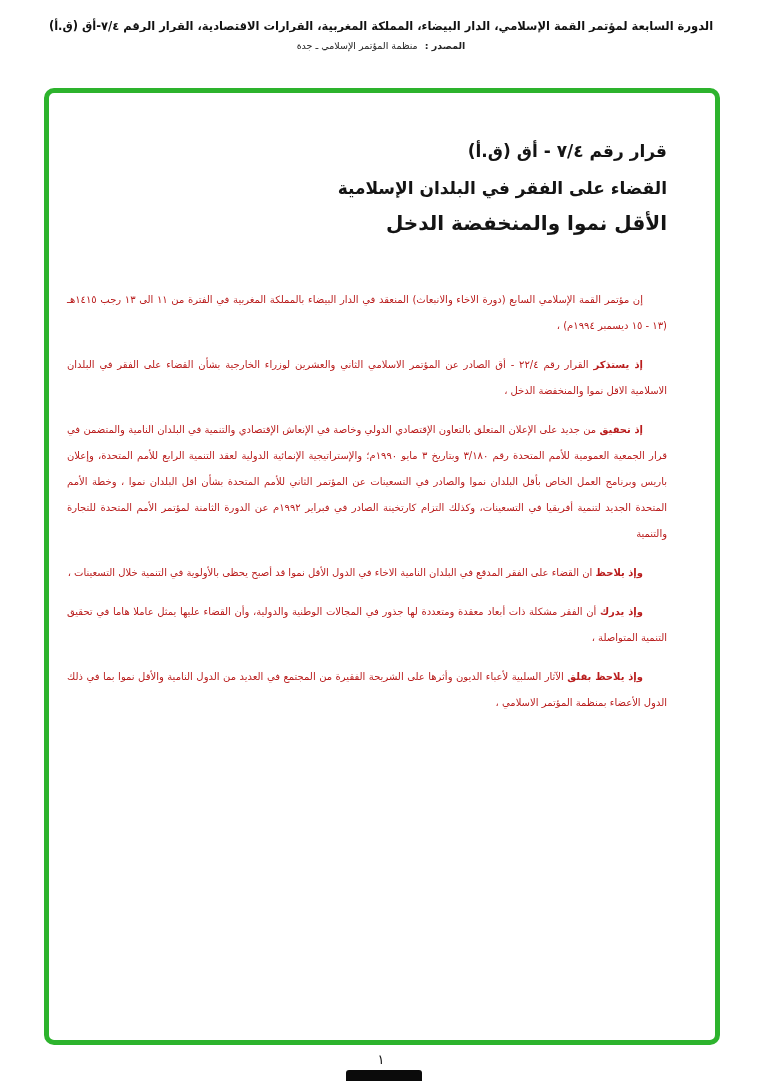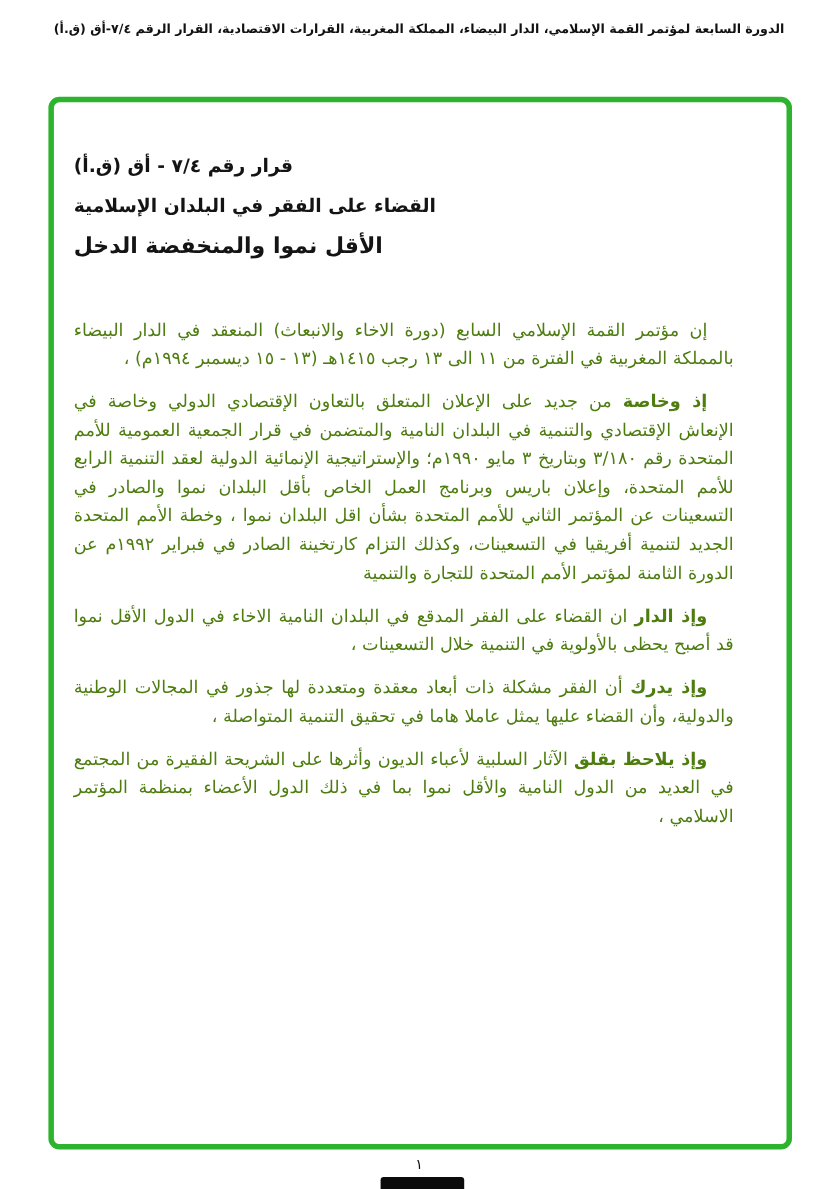--- a/index.html
+++ b/index.html
@@ -49,35 +49,35 @@
     background: #ffffff;
   }
   .doc-content {
     direction: rtl;
     padding: 48px 48px 20px 18px;
     height: 100%;
     overflow: hidden;
   }
 
   .title-block {
-    text-align: left;
+    text-align: right;
     font-weight: bold;
     color: #141414;
   }
   .title-block .t1 { font-size: 17px; margin-bottom: 17px; letter-spacing: 1px; }
   .title-block .t2 { font-size: 15px; margin-bottom: 15px; }
   .title-block .t3 { font-size: 17px; margin-bottom: 13px; }
   .title-block .t4 { font-size: 20px; }
 
   .body-block {
     margin-top: 52px;
-    font-size: 16px;
+    font-size: 10px;
     line-height: 26px;
     text-align: justify;
-    color: #4d7c0f;
+    color: #b91c1c;
   }
   .body-block p {
     margin-bottom: 13px;
     text-indent: 24px;
   }
   .body-block p b.lead { font-weight: bold; }
 
   .page-number {
     position: absolute;
     left: 0;
@@ -98,42 +98,50 @@
     border-radius: 3px 3px 0 0;
   }
 </style>
 </head>
 <body>
 
 <div class="page">
 
   <header class="top-header">
     <div class="header-line1">الدورة السابعة لمؤتمر القمة الإسلامي، الدار البيضاء، المملكة المغربية، القرارات الاقتصادية، القرار الرقم ٧/٤-أق (ق.أ)</div>
+    <div class="header-line2">
+      <b>المصدر :</b>
+      <span>منظمة المؤتمر الإسلامي ـ جدة</span>
+    </div>
   </header>
 
   <div class="doc-frame">
     <div class="doc-content" dir="rtl">
 
       <div class="title-block">
         <div class="t1">قرار رقم ٧/٤ - أق (ق.أ)</div>
         <div class="t3">القضاء على الفقر في البلدان الإسلامية</div>
         <div class="t4">الأقل نموا والمنخفضة الدخل</div>
       </div>
 
       <div class="body-block">
         <p>
           <b class="lead"></b>
           <span>إن مؤتمر القمة الإسلامي السابع (دورة الاخاء والانبعاث) المنعقد في الدار البيضاء بالمملكة المغربية في الفترة من ١١ الى ١٣ رجب ١٤١٥هـ (١٣ - ١٥ ديسمبر ١٩٩٤م) ،</span>
         </p>
         <p>
-          <b class="lead">إذ وخاصة</b>
+          <b class="lead">إذ يستذكر</b>
+          <span>القرار رقم ٢٢/٤ - أق الصادر عن المؤتمر الاسلامي الثاني والعشرين لوزراء الخارجية بشأن القضاء على الفقر في البلدان الاسلامية الاقل نموا والمنخفضة الدخل ،</span>
+        </p>
+        <p>
+          <b class="lead">إذ تحقيق</b>
           <span>من جديد على الإعلان المتعلق بالتعاون الإقتصادي الدولي وخاصة في الإنعاش الإقتصادي والتنمية في البلدان النامية والمتضمن في قرار الجمعية العمومية للأمم المتحدة رقم ٣/١٨٠ وبتاريخ ٣ مايو ١٩٩٠م؛ والإستراتيجية الإنمائية الدولية لعقد التنمية الرابع للأمم المتحدة، وإعلان باريس وبرنامج العمل الخاص بأقل البلدان نموا والصادر في التسعينات عن المؤتمر الثاني للأمم المتحدة بشأن اقل البلدان نموا ، وخطة الأمم المتحدة الجديد لتنمية أفريقيا في التسعينات، وكذلك التزام كارتخينة الصادر في فبراير ١٩٩٢م عن الدورة الثامنة لمؤتمر الأمم المتحدة للتجارة والتنمية</span>
         </p>
         <p>
-          <b class="lead">وإذ الدار</b>
+          <b class="lead">وإذ يلاحظ</b>
           <span>ان القضاء على الفقر المدقع في البلدان النامية الاخاء في الدول الأقل نموا قد أصبح يحظى بالأولوية في التنمية خلال التسعينات ،</span>
         </p>
         <p>
           <b class="lead">وإذ يدرك</b>
           <span>أن الفقر مشكلة ذات أبعاد معقدة ومتعددة لها جذور في المجالات الوطنية والدولية، وأن القضاء عليها يمثل عاملا هاما في تحقيق التنمية المتواصلة ،</span>
         </p>
         <p>
           <b class="lead">وإذ يلاحظ بقلق</b>
           <span>الآثار السلبية لأعباء الديون وأثرها على الشريحة الفقيرة من المجتمع في العديد من الدول النامية والأقل نموا بما في ذلك الدول الأعضاء بمنظمة المؤتمر الاسلامي ،</span>
         </p>

